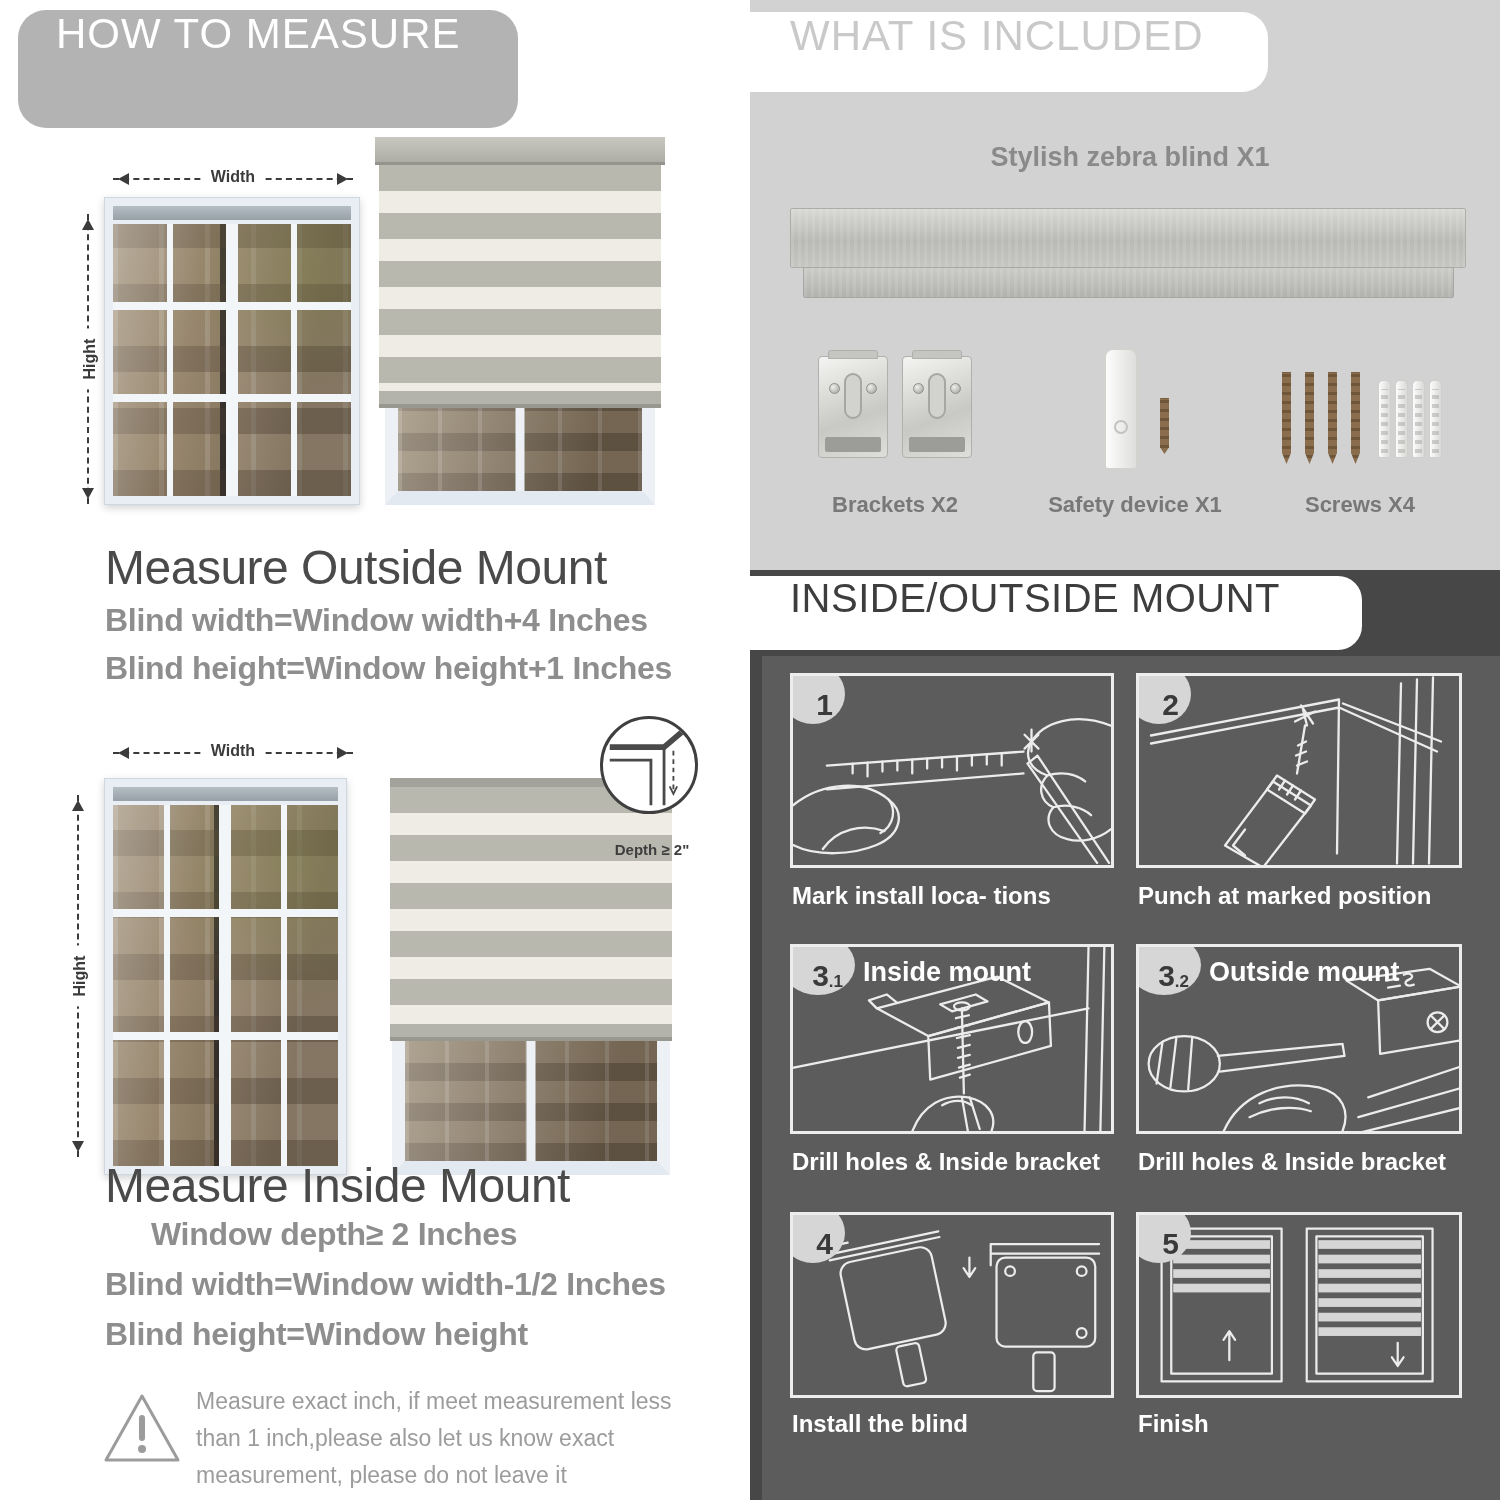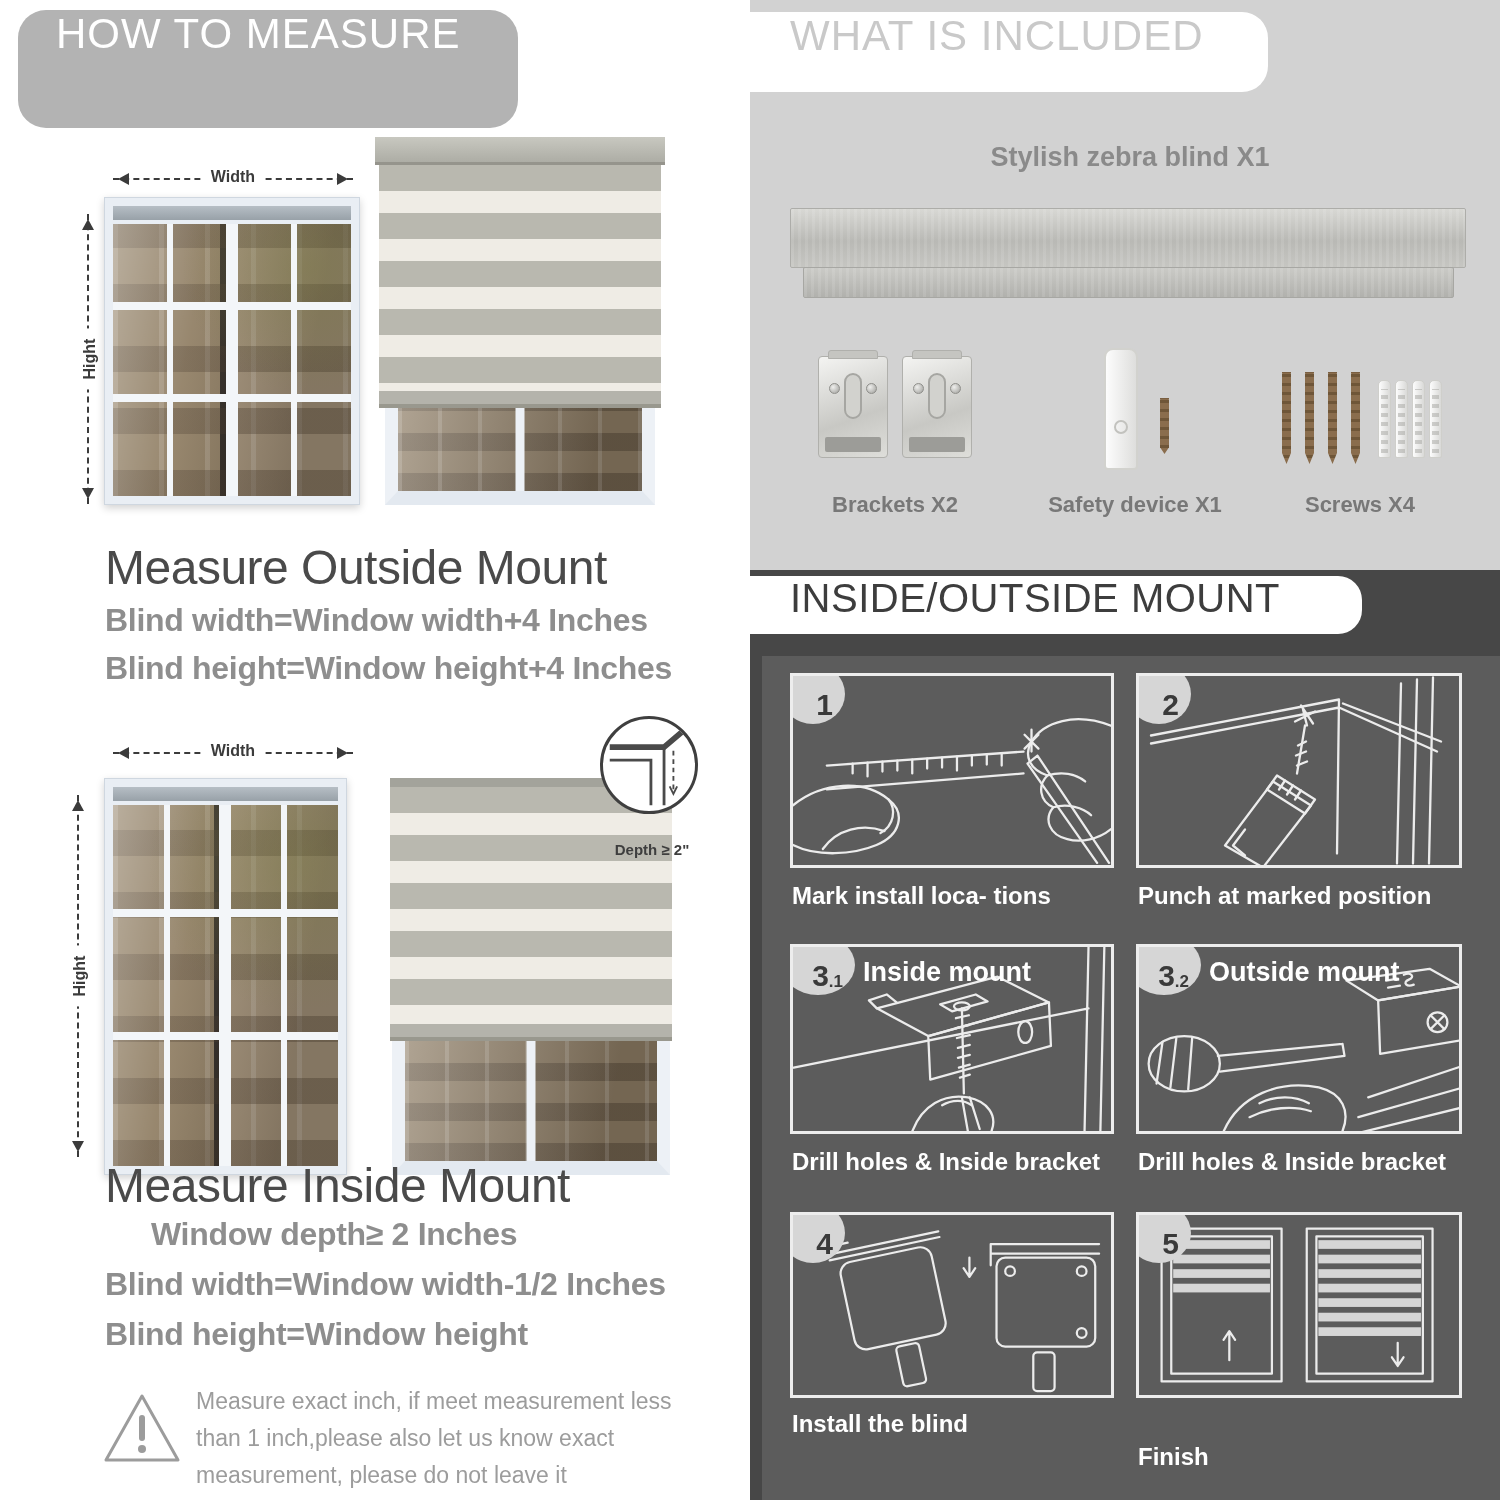--- a/index.html
+++ b/index.html
@@ -8,21 +8,21 @@
   #canvas { position:relative; width:1500px; height:1500px; background:#ffffff; overflow:hidden; }
 
   .abs { position:absolute; }
 
   
   .bar { display:flex; font-weight:normal; letter-spacing:1px; }
   #htm-bar { left:18px; top:10px; width:500px; height:118px; background:#b3b3b3; border-radius:28px;
              color:#ffffff; font-size:42px; padding-left:38px; }
   #wii-bar { left:750px; top:12px; width:518px; height:80px; background:#ffffff; border-radius:0 26px 26px 0;
              color:#c9c9c9; font-size:42px; padding-left:40px; }
-  #iom-bar { left:750px; top:576px; width:612px; height:58px; background:#ffffff; border-radius:0 24px 24px 0;
+  #iom-bar { left:750px; top:576px; width:612px; height:74px; background:#ffffff; border-radius:0 24px 24px 0;
              color:#3d3d3d; font-size:40px; padding-left:40px; letter-spacing:0.5px; }
 
   
   #included-panel { left:750px; top:0; width:750px; height:570px; background:#d2d2d2; }
   #mount-section  { left:750px; top:570px; width:750px; height:930px; background:#474747; }
   #mount-inner    { left:762px; top:656px; width:738px; height:844px; background:#5c5c5c; }
 
   
   .window { background:#e9eef4; border:1px solid #cfd7e0; padding:8px; box-shadow:0 3px 8px rgba(0,0,0,.18); }
   .top-board { height:14px; background:linear-gradient(#b6bec5,#98a1a8); margin-bottom:4px; }
@@ -134,21 +134,21 @@
   </div>
   <div class="abs" style="left:375px; top:137px; width:290px;">
     <div class="rail" style="height:28px;"></div>
     <div class="zbody" style="height:226px;"></div>
     <div class="brail" style="height:17px;"></div>
     <div class="wbot" style="height:97px;"></div>
   </div>
 
   <div class="abs heading" style="left:105px; top:540px;">Measure Outside Mount</div>
   <div class="abs rule" style="left:105px; top:602px;">Blind width=Window width+4 Inches</div>
-  <div class="abs rule" style="left:105px; top:650px;">Blind height=Window height+4 Inches</div>
+  <div class="abs rule" style="left:105px; top:650px;">Blind height=Window height+1 Inches</div>
 
   <div class="abs h-arrow" style="left:113px; top:752px; width:240px;">
     <span class="mlabel">Width</span>
   </div>
   <div class="abs v-arrow" style="left:77px; top:795px; height:362px;">
     <span class="mlabel">Hight</span>
   </div>
   <div class="abs window" style="left:104px; top:778px; width:243px; height:397px;">
     <div class="top-board"></div>
     <div class="photo">
@@ -361,15 +361,15 @@
       <rect class="fillband" x="180" y="26" width="106" height="9"></rect>
       <rect class="fillband" x="180" y="41" width="106" height="9"></rect>
       <rect class="fillband" x="180" y="56" width="106" height="9"></rect>
       <rect class="fillband" x="180" y="71" width="106" height="9"></rect>
       <rect class="fillband" x="180" y="86" width="106" height="9"></rect>
       <rect class="fillband" x="180" y="101" width="106" height="9"></rect>
       <rect class="fillband" x="180" y="116" width="106" height="9"></rect>
       <path d="M262,132 L262,154 M256,147 L262,156 L268,147"></path>
     </svg>
   </div>
-  <div class="abs caption" style="left:1138px; top:1410px;margin-top:33px;">Finish</div>
+  <div class="abs caption" style="left:1138px; top:1410px;">Finish</div>
 
 </div>
 
 </body></html>

